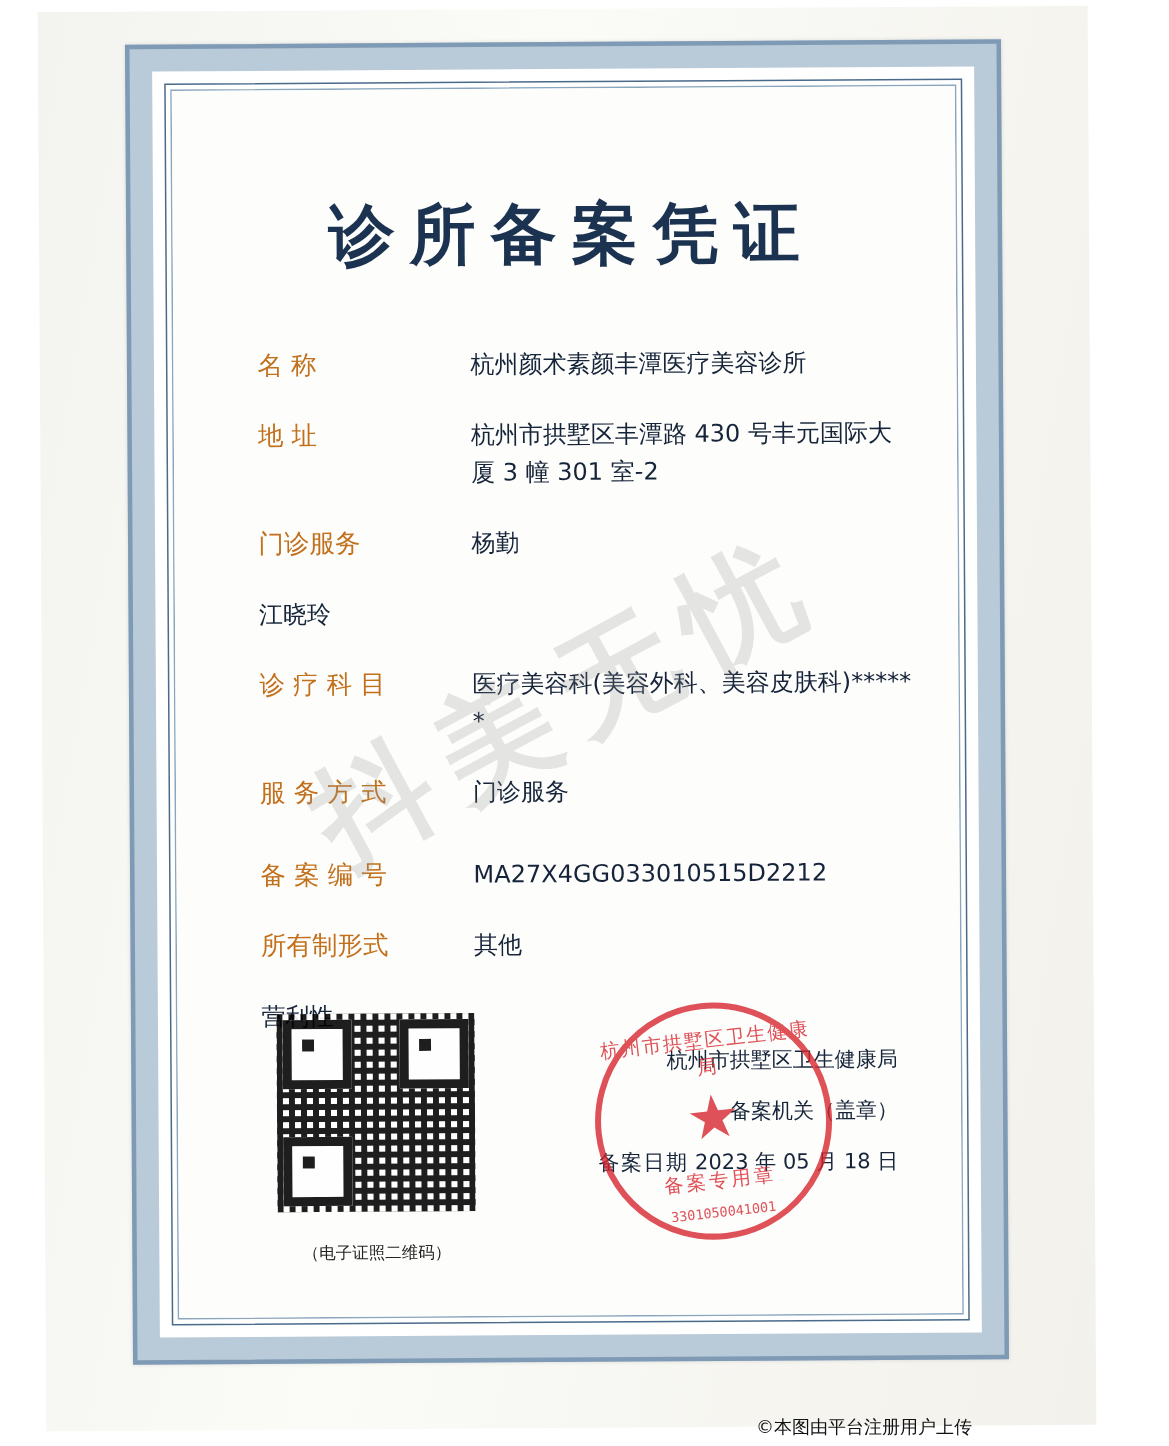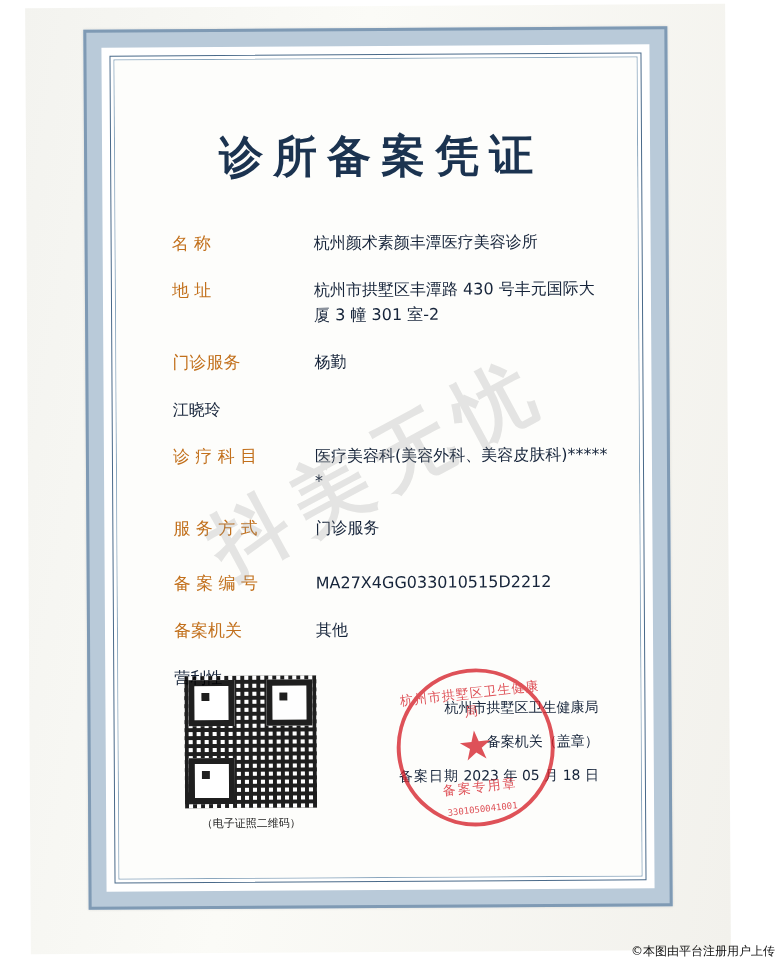--- a/index.html
+++ b/index.html
@@ -12,21 +12,21 @@
     background: #ffffff;
     font-family: "Liberation Sans", sans-serif;
     overflow: hidden;
     position: relative;
   }
 
   
   #photo {
     position: absolute;
     left: 0; top: 0;
-    width: 779px;
+    width: 652px;
     height: 964px;
     background: #ffffff;
   }
 
   
   #paper-bg {
     position: absolute;
     left: 28px;
     top: 6px;
     width: 700px;
@@ -164,21 +164,21 @@
   .qr-eye::after {
     content:"";
     position:absolute;
     left:7px; top:7px;
     width:8px;height:8px;background:#111;
   }
   #qr-eye-tl { left: 4px; top: 4px; }
   #qr-eye-tr { right: 4px; top: 4px; }
   #qr-eye-bl { left: 4px; bottom: 4px; }
   #qr-caption {
-    margin-top: 8px;
+    margin-top: 20px;
     font-family: "DejaVu Sans", sans-serif;
     font-size: 11px;
     color: #222;
   }
 
   #sign-block {
     position: absolute;
     right: 42px;
     top: 22px;
     width: 268px;
@@ -310,21 +310,21 @@
           <div class="field-label">服 务 方 式</div>
           <div class="field-value">门诊服务</div>
         </div>
 
         <div class="field-row" style="margin-top:30px;">
           <div class="field-label">备 案 编 号</div>
           <div class="field-value">MA27X4GG033010515D2212</div>
         </div>
 
         <div class="field-row">
-          <div class="field-label">备案机关</div>
+          <div class="field-label">所有制形式</div>
           <div class="field-value">其他</div>
         </div>
 
         <div class="field-row">
           <div class="field-value">营利性</div>
         </div>
 
       </div>
 
       <div id="bottom">

